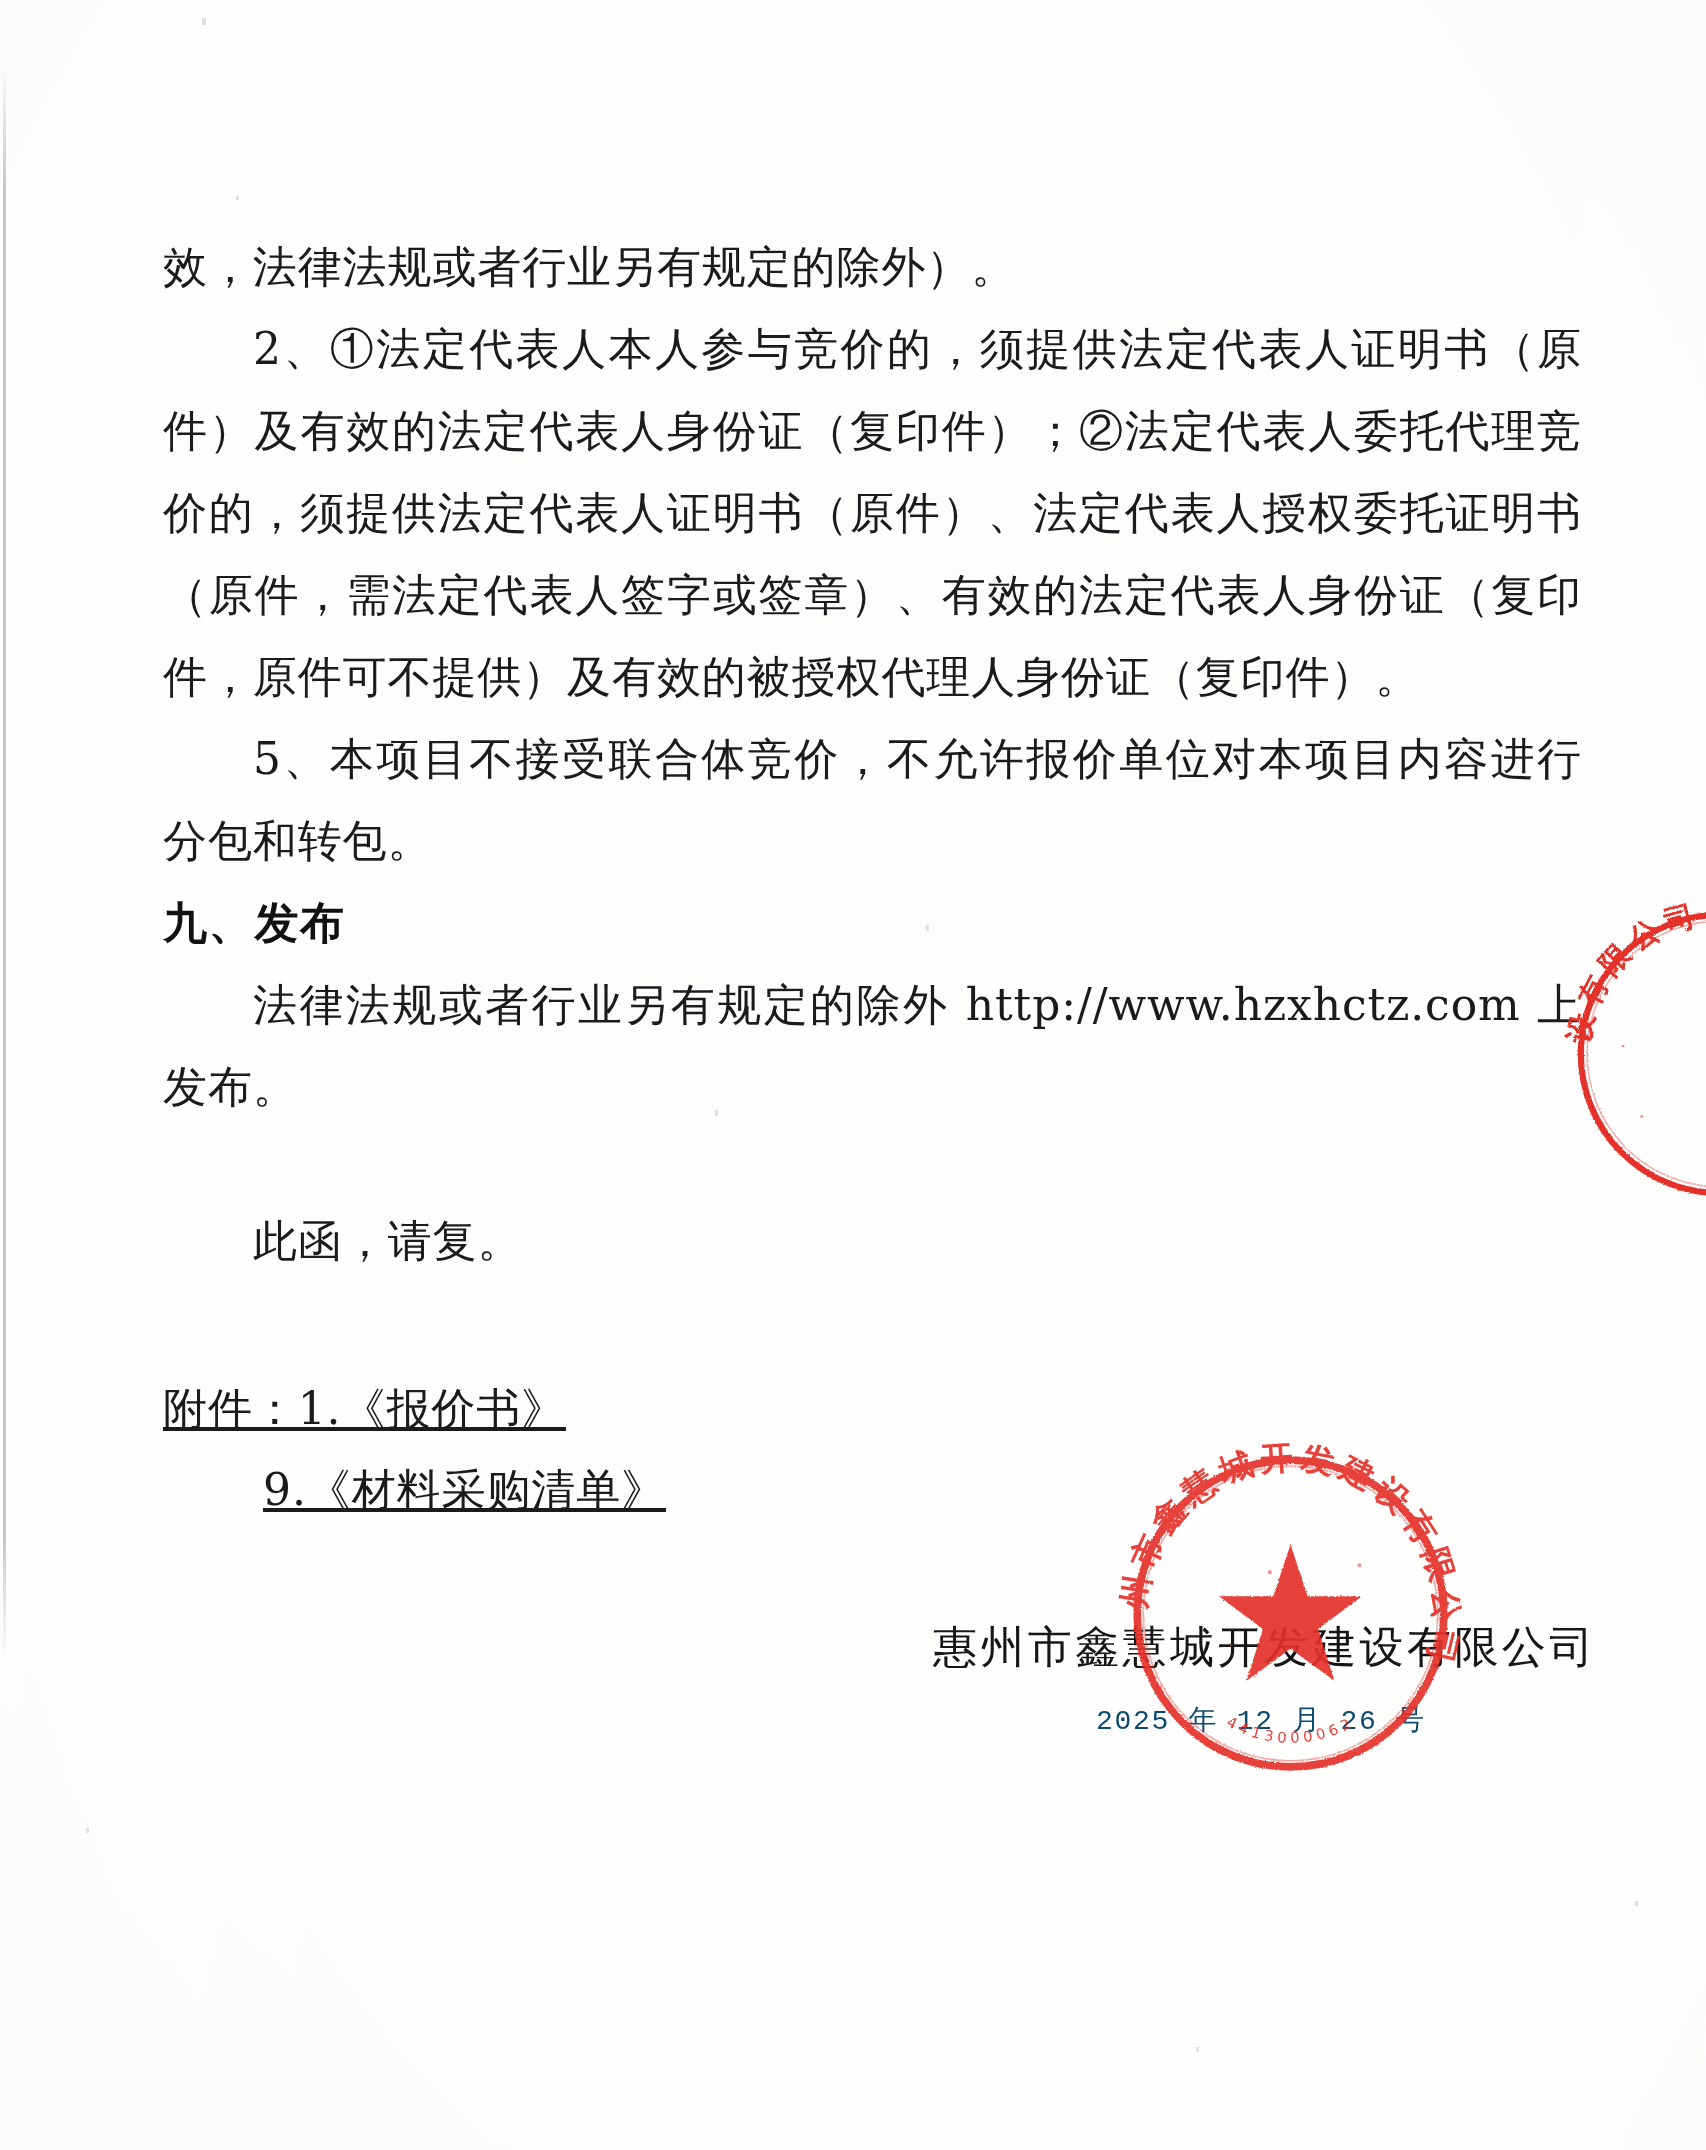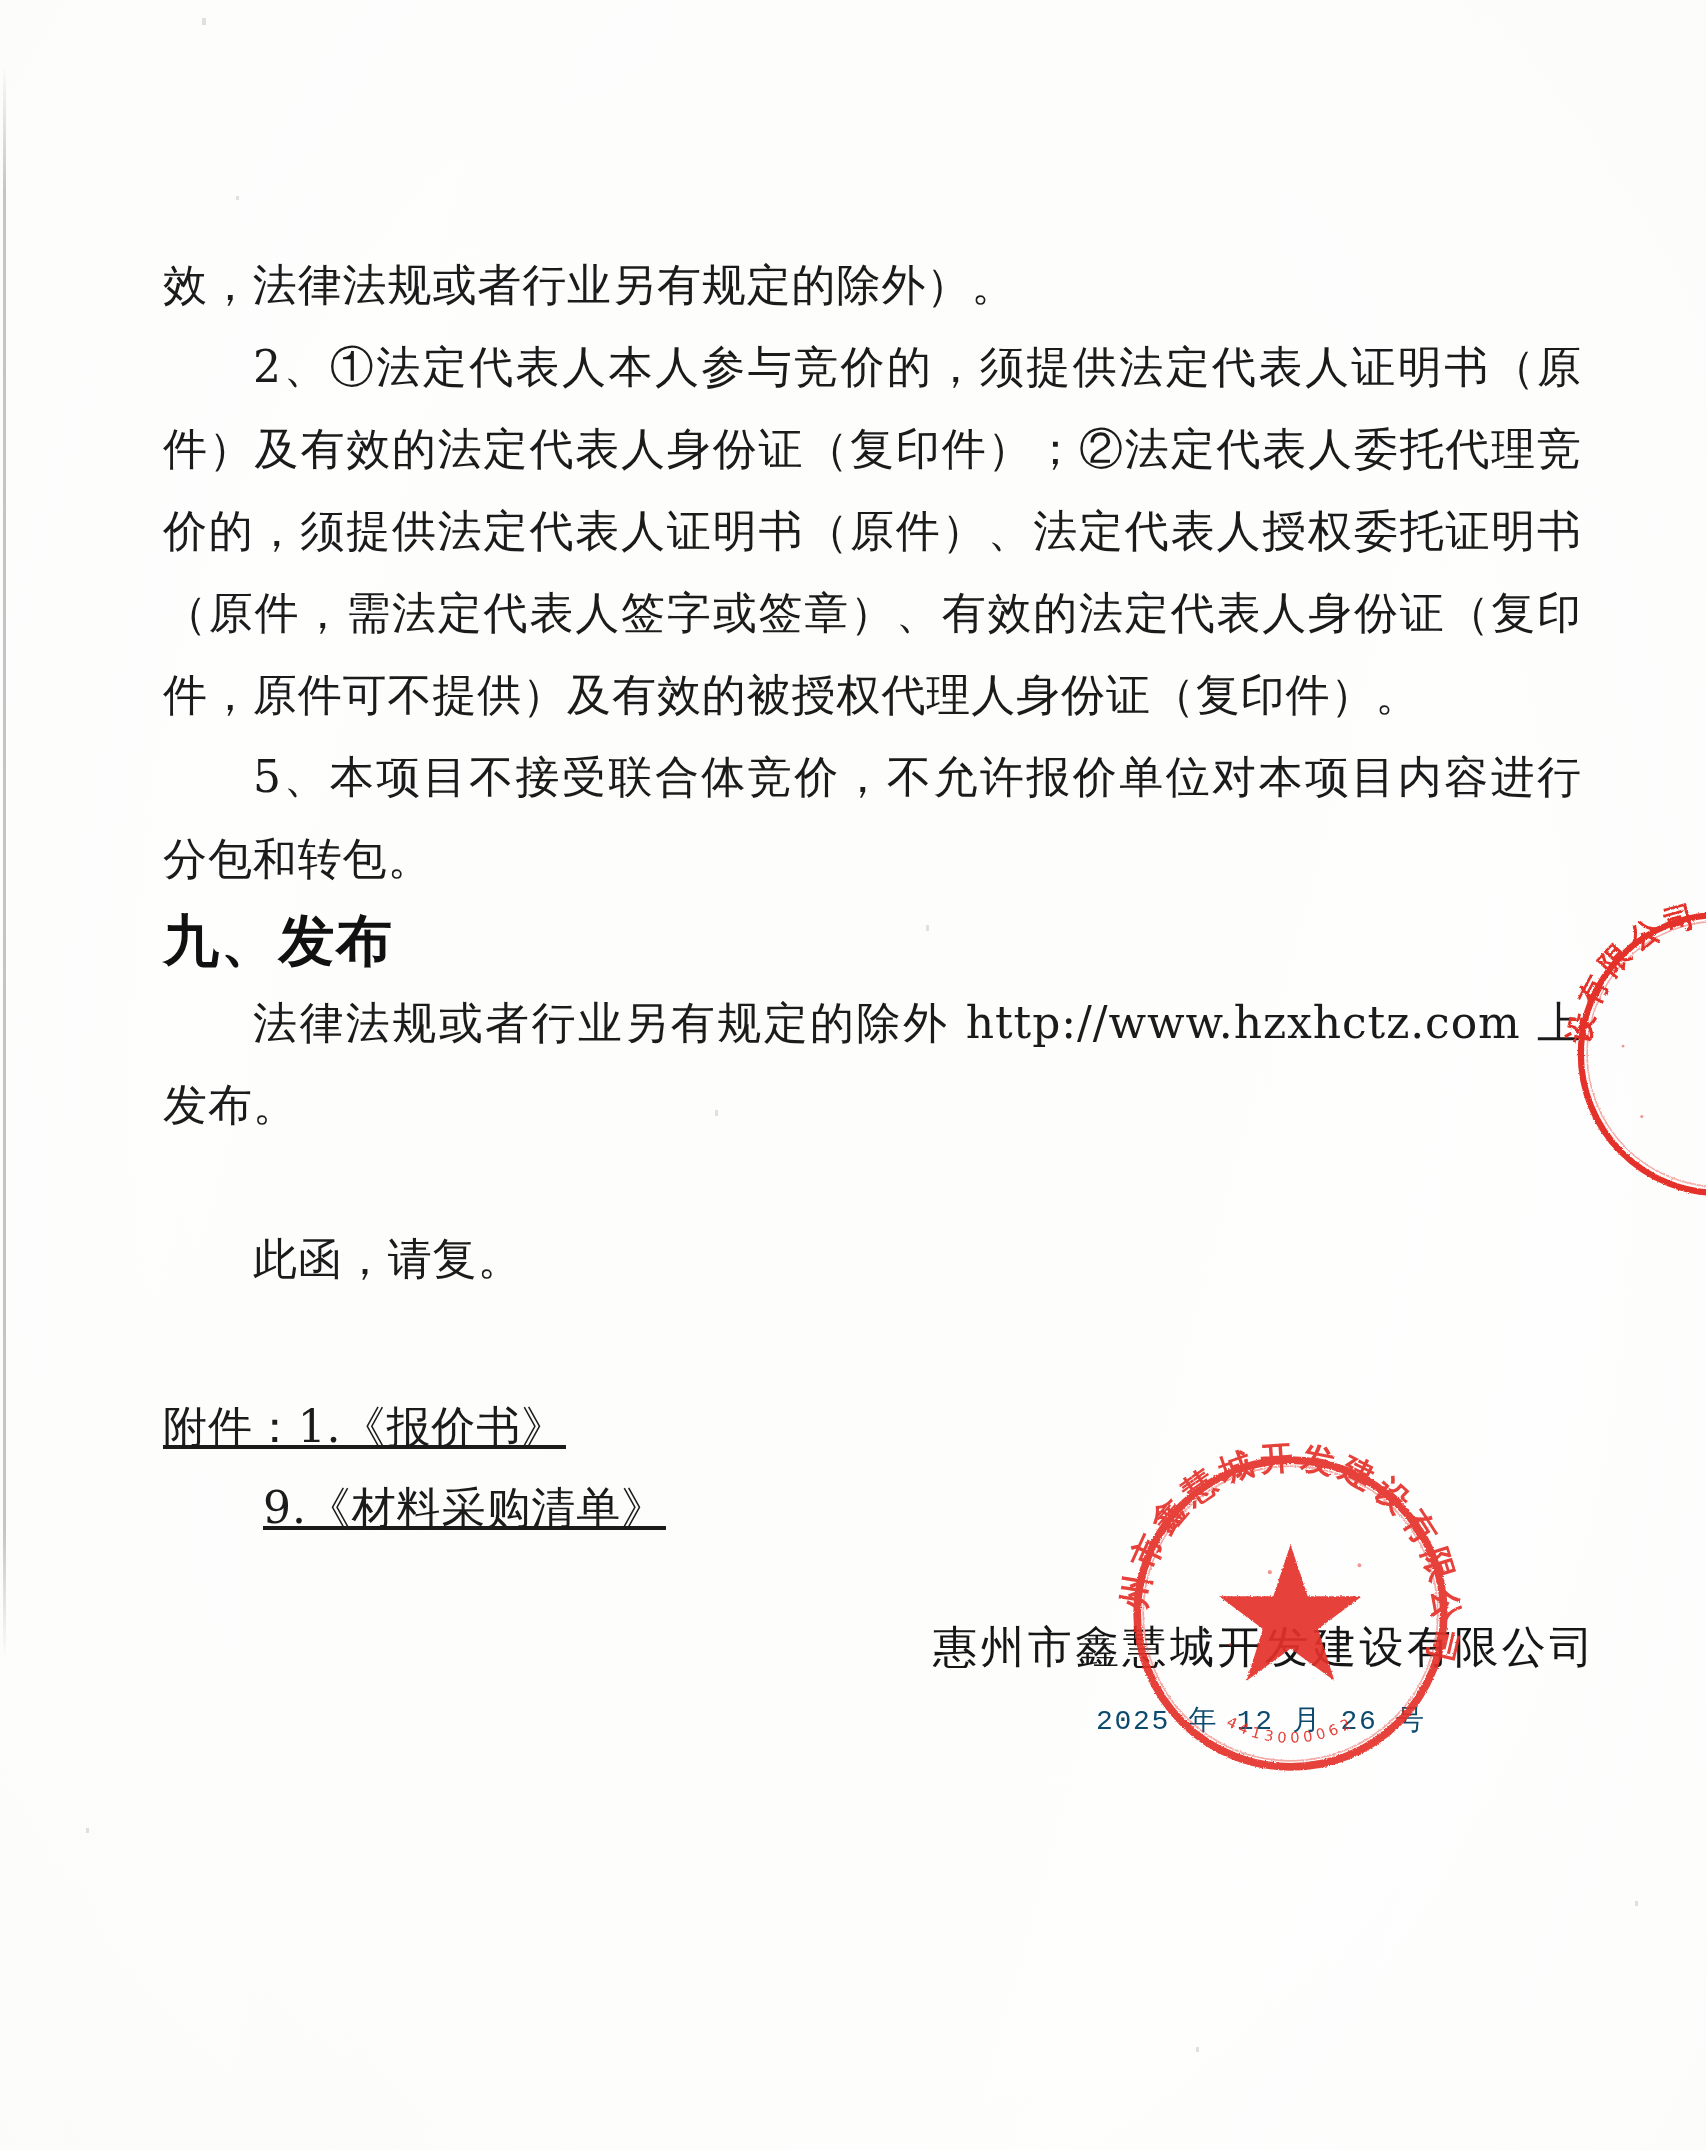--- a/index.html
+++ b/index.html
@@ -43,36 +43,36 @@
     position: absolute;
     background: #c9c9c9;
     pointer-events: none;
     opacity: .55;
   }
 
   
   #body-text {
     position: absolute;
     left: 163px;
-    top: 244px;
+    top: 226px;
     width: 1419px;
   }
   .para {
     font-size: 44px;
     line-height: 82px;
     color: #1b1b1b;
     letter-spacing: 0.9px;
     text-align: justify;
     text-justify: inter-ideograph;
     margin: 0;
     white-space: pre-wrap;
   }
   .para.indent { text-indent: 90px; }
   .heading {
-    font-size: 56px;
+    font-size: 44px;
     line-height: 82px;
     font-weight: bold;
     color: #111111;
     letter-spacing: 1.7px;
     margin: 0;
     text-indent: 0;
     font-family: "DejaVu Sans", "Liberation Sans", sans-serif;
   }
   .spacer-md { height: 72px; }
   .spacer-lg { height: 86px; }

